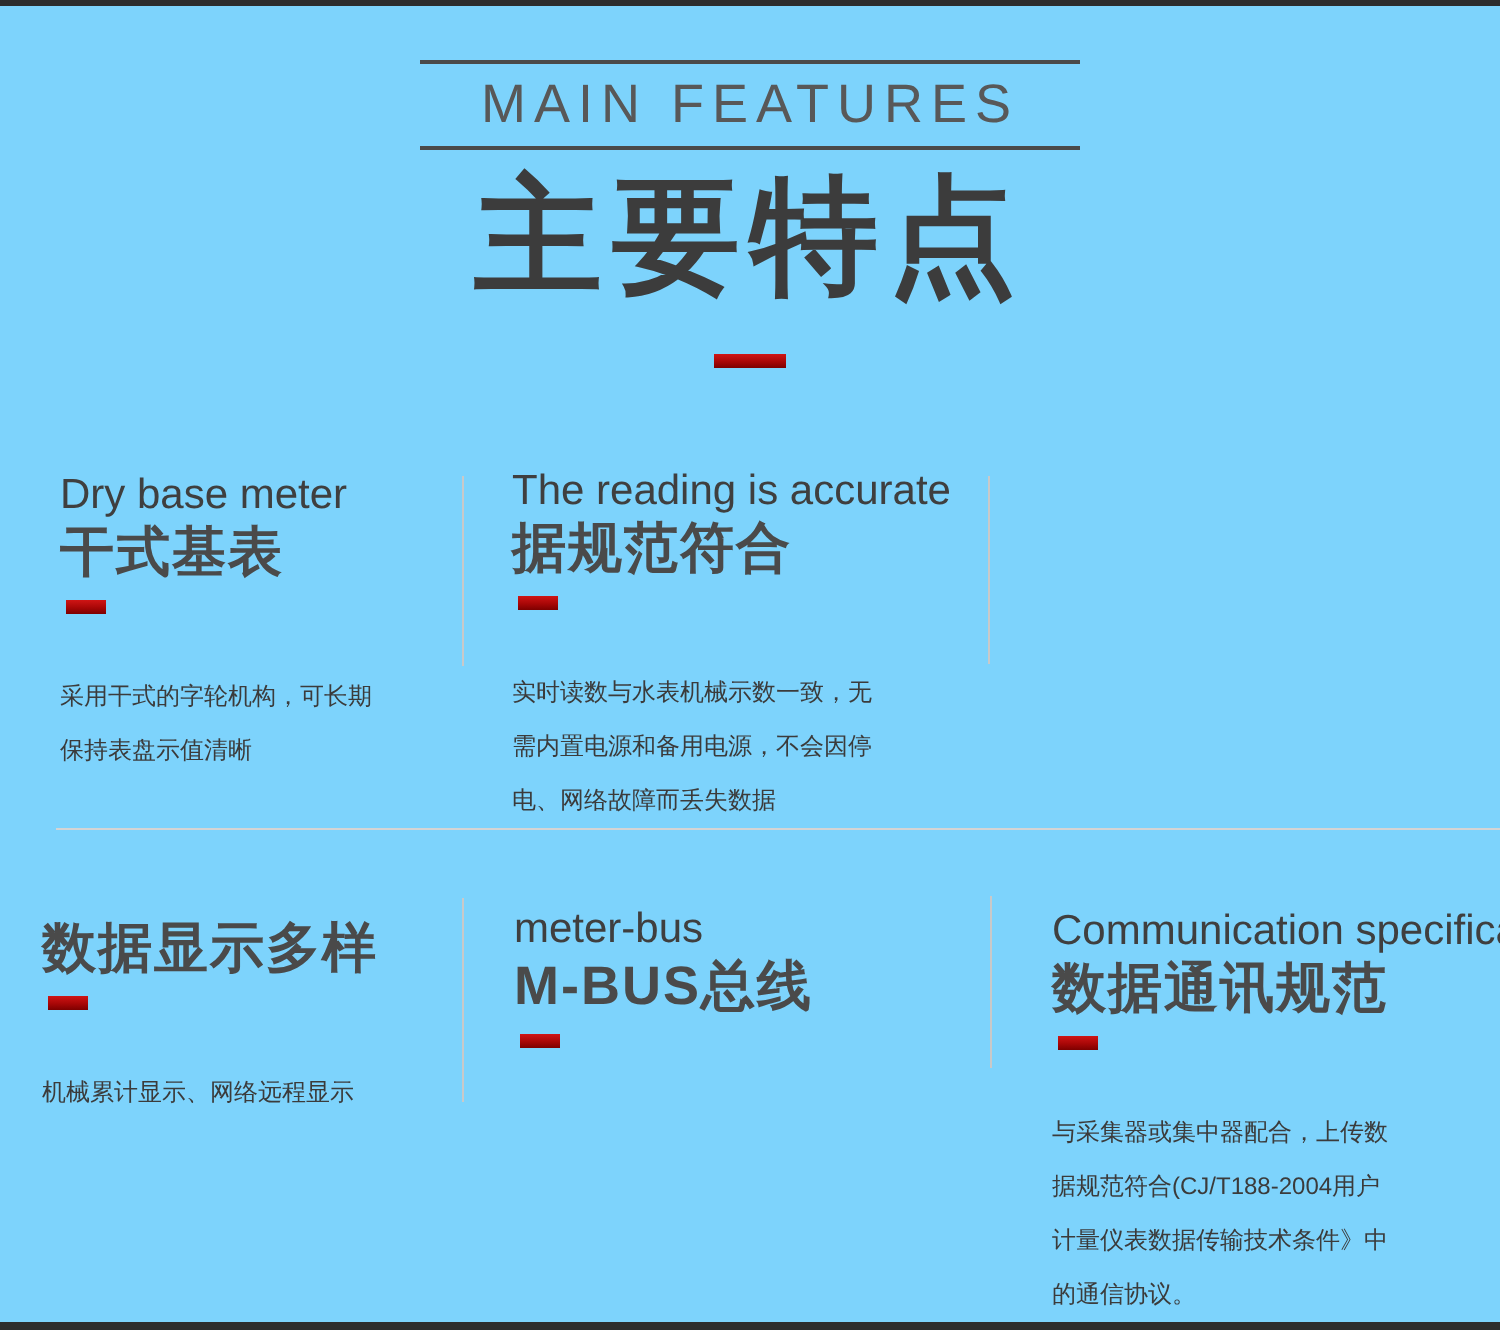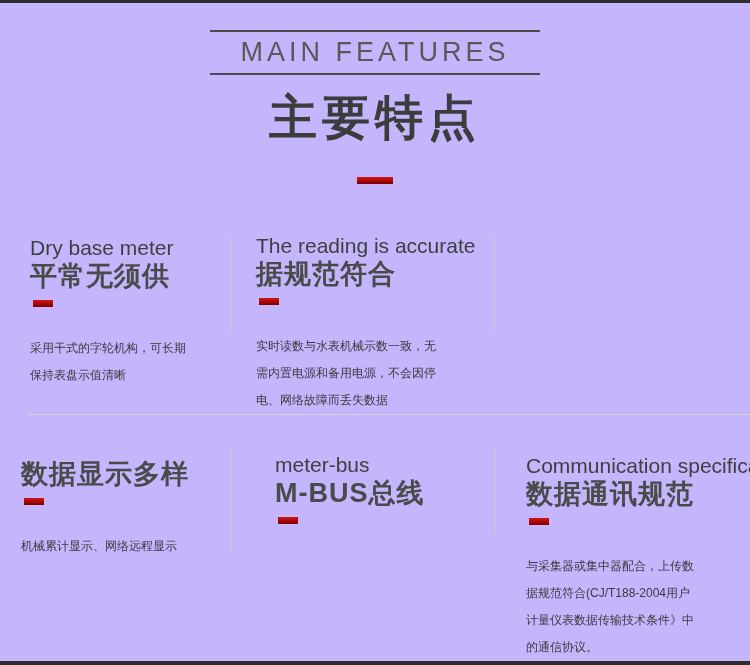--- a/index.html
+++ b/index.html
@@ -1,20 +1,20 @@
 <!DOCTYPE html>
 <html><head>
 <meta charset="utf-8">
 <style>
   html, body { margin: 0; padding: 0; }
   .page {
     position: relative;
     width: 750px;
     height: 665px;
-    background: #c4b5fd;
+    background: #7dd3fc;
     overflow: hidden;
     font-family: "Liberation Sans", sans-serif;
     -webkit-font-smoothing: antialiased;
   }
   .edge-bar {
     position: absolute; left: 0; width: 750px; background: #2d2d2d;
   }
   .edge-bar.top { top: 0; height: 3px; }
   .edge-bar.bottom { bottom: 0; height: 4px; }
 
@@ -34,21 +34,21 @@
     font-size: 27px;
     letter-spacing: 4px;
     color: #585858;
     white-space: nowrap;
   }
   .main-title {
     position: absolute;
     left: 0; right: 0; top: 80px;
     margin: 0;
     text-align: center;
-    font-size: 48px;
+    font-size: 64px;
     line-height: 76px;
     font-weight: 700;
     letter-spacing: 5px;
     color: #3c3c3c;
   }
   .title-dash {
     position: absolute;
     left: 0; right: 0; top: 177px;
     margin: 0 auto;
     width: 36px; height: 7px;
@@ -96,39 +96,39 @@
     left: 28px; top: 414px;
     width: 722px; height: 1px;
     background: #d4d4d4;
   }
 
   
   .card.c0 { left: 30px;  top: 238px; width: 230px; }
   .card.c1 { left: 256px; top: 236px; width: 250px; }
   .card.c2 { left: 525px; top: 238px; width: 226px; }
   .card.c3 { left: 21px;  top: 456px; width: 230px; }
-  .card.c4 { left: 275px; top: 455px; width: 252px; }
+  .card.c4 { left: 257px; top: 455px; width: 252px; }
   .card.c5 { left: 526px; top: 456px; width: 228px; }
 </style>
 </head>
 <body>
 
 <div class="page">
 
   <div class="edge-bar top"></div>
 
   <div class="eyebrow-box">
     <span class="eyebrow-text">MAIN FEATURES</span>
   </div>
   <h1 class="main-title">主要特点</h1>
   <div class="title-dash"></div>
 
   <div class="card c0">
     <div class="t-en">Dry base meter</div>
-    <div class="t-zh">平常无须供</div>
+    <div class="t-zh">干式基表</div>
     <div class="card-dash"></div>
     <div class="desc">采用干式的字轮机构，可长期
 保持表盘示值清晰</div>
   </div>
 
   <div class="card c1">
     <div class="t-en">The reading is accurate</div>
     <div class="t-zh">据规范符合</div>
     <div class="card-dash"></div>
     <div class="desc">实时读数与水表机械示数一致，无

